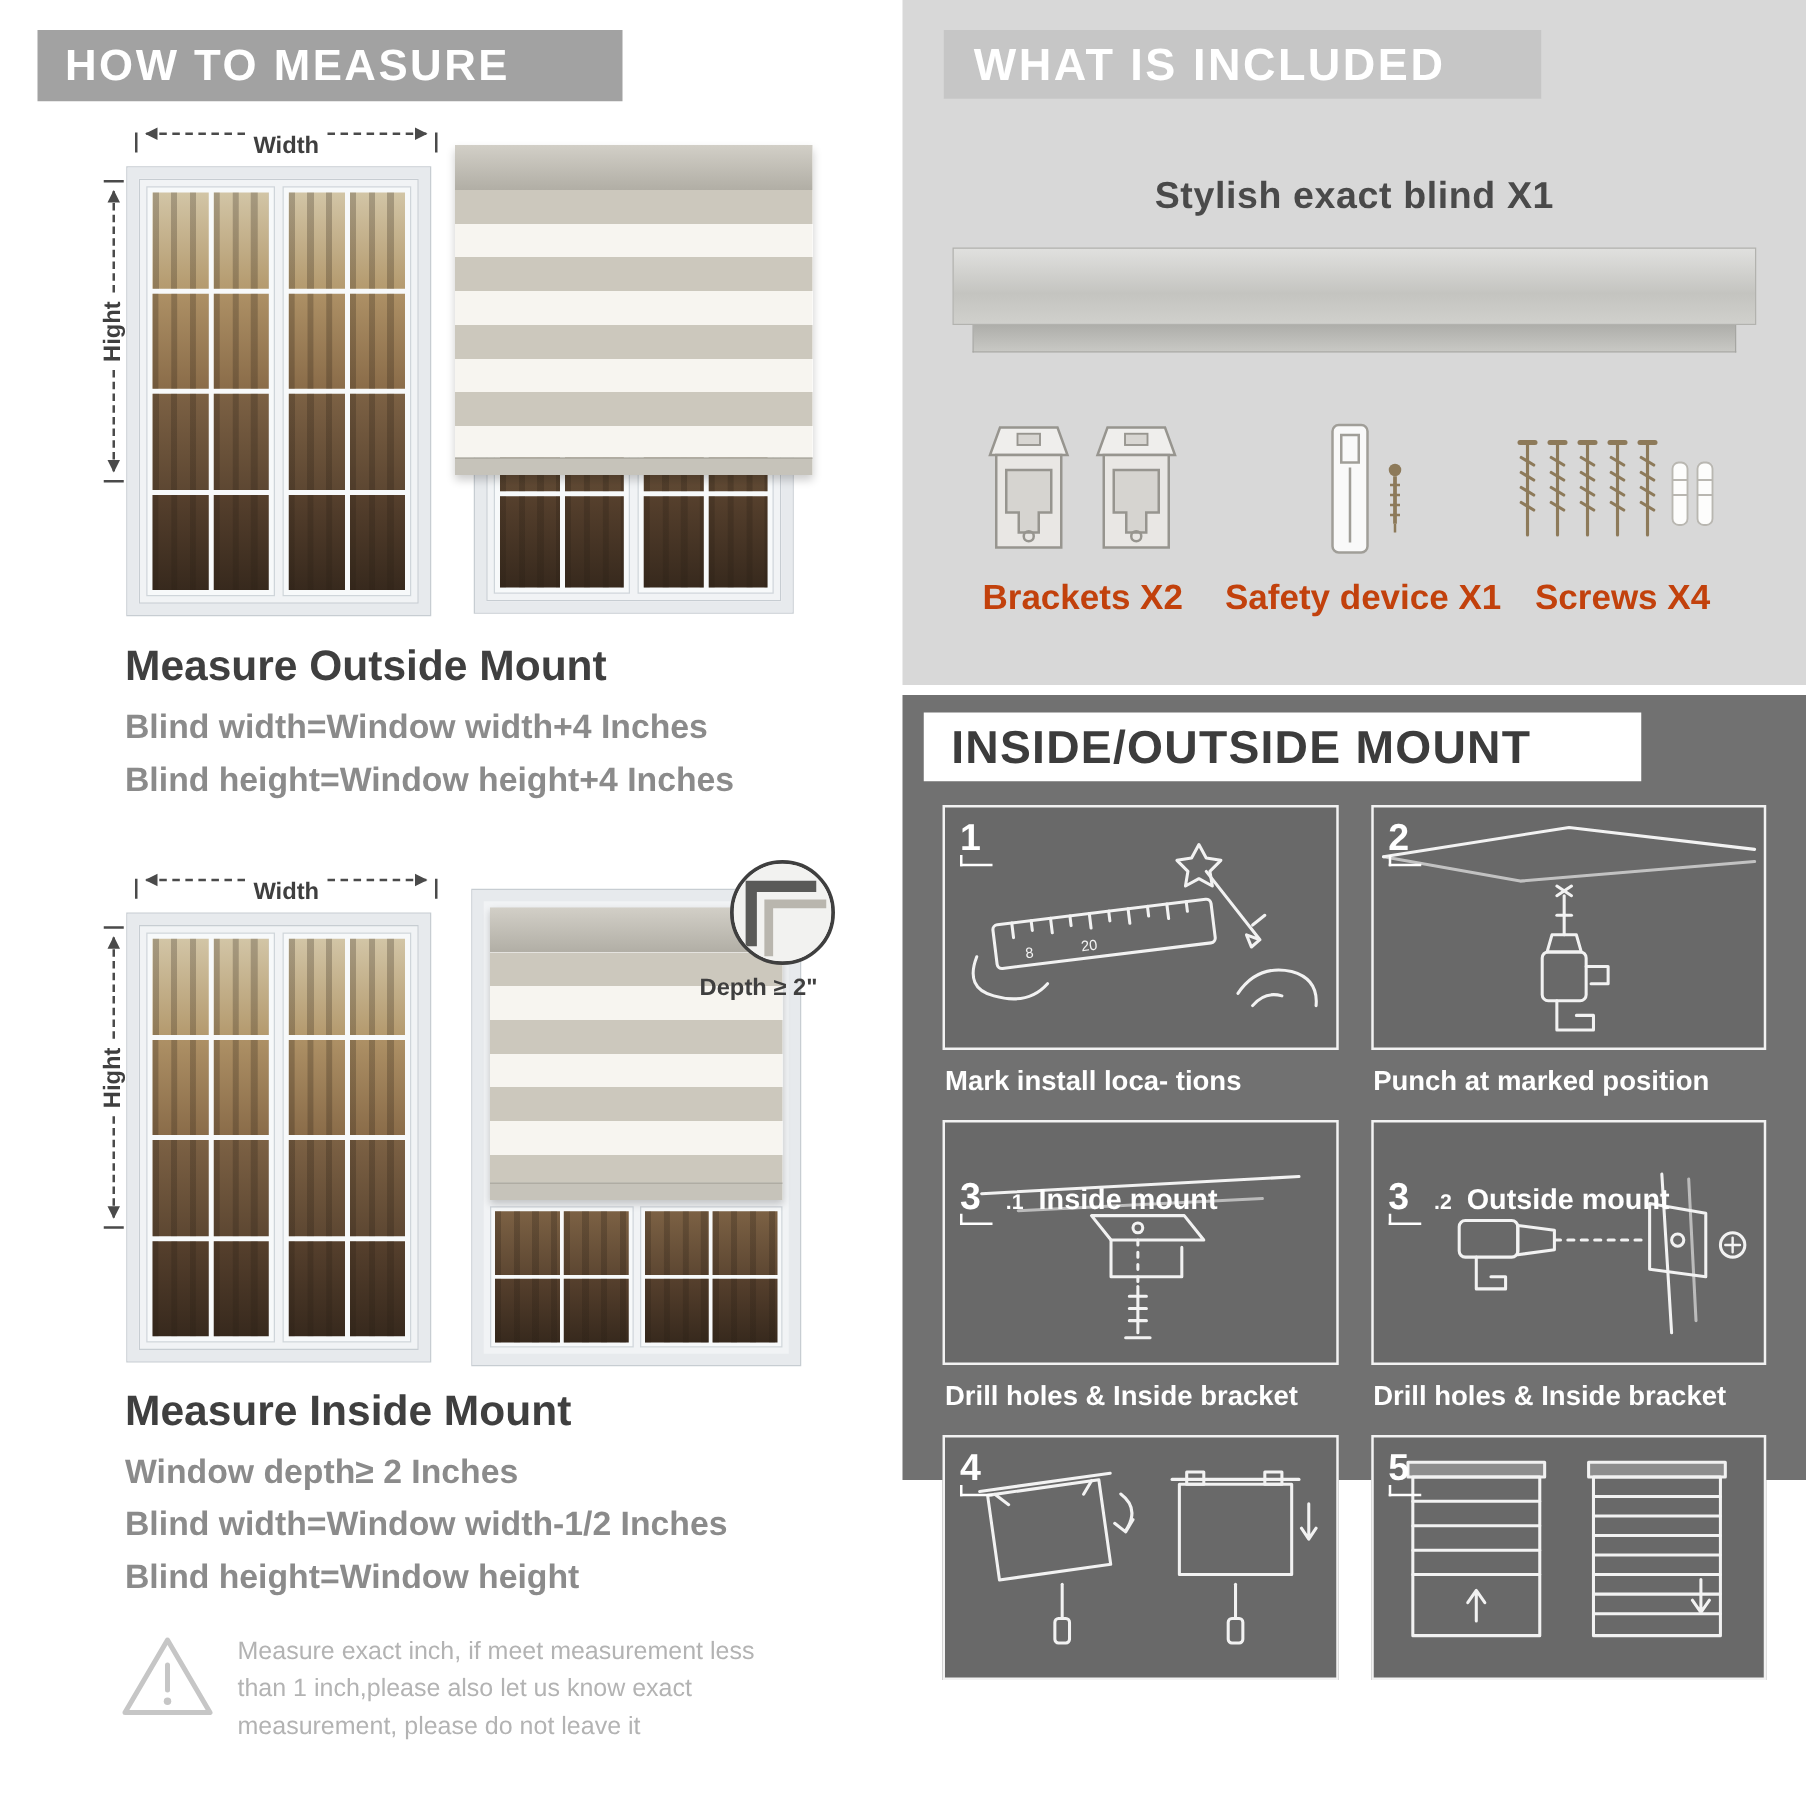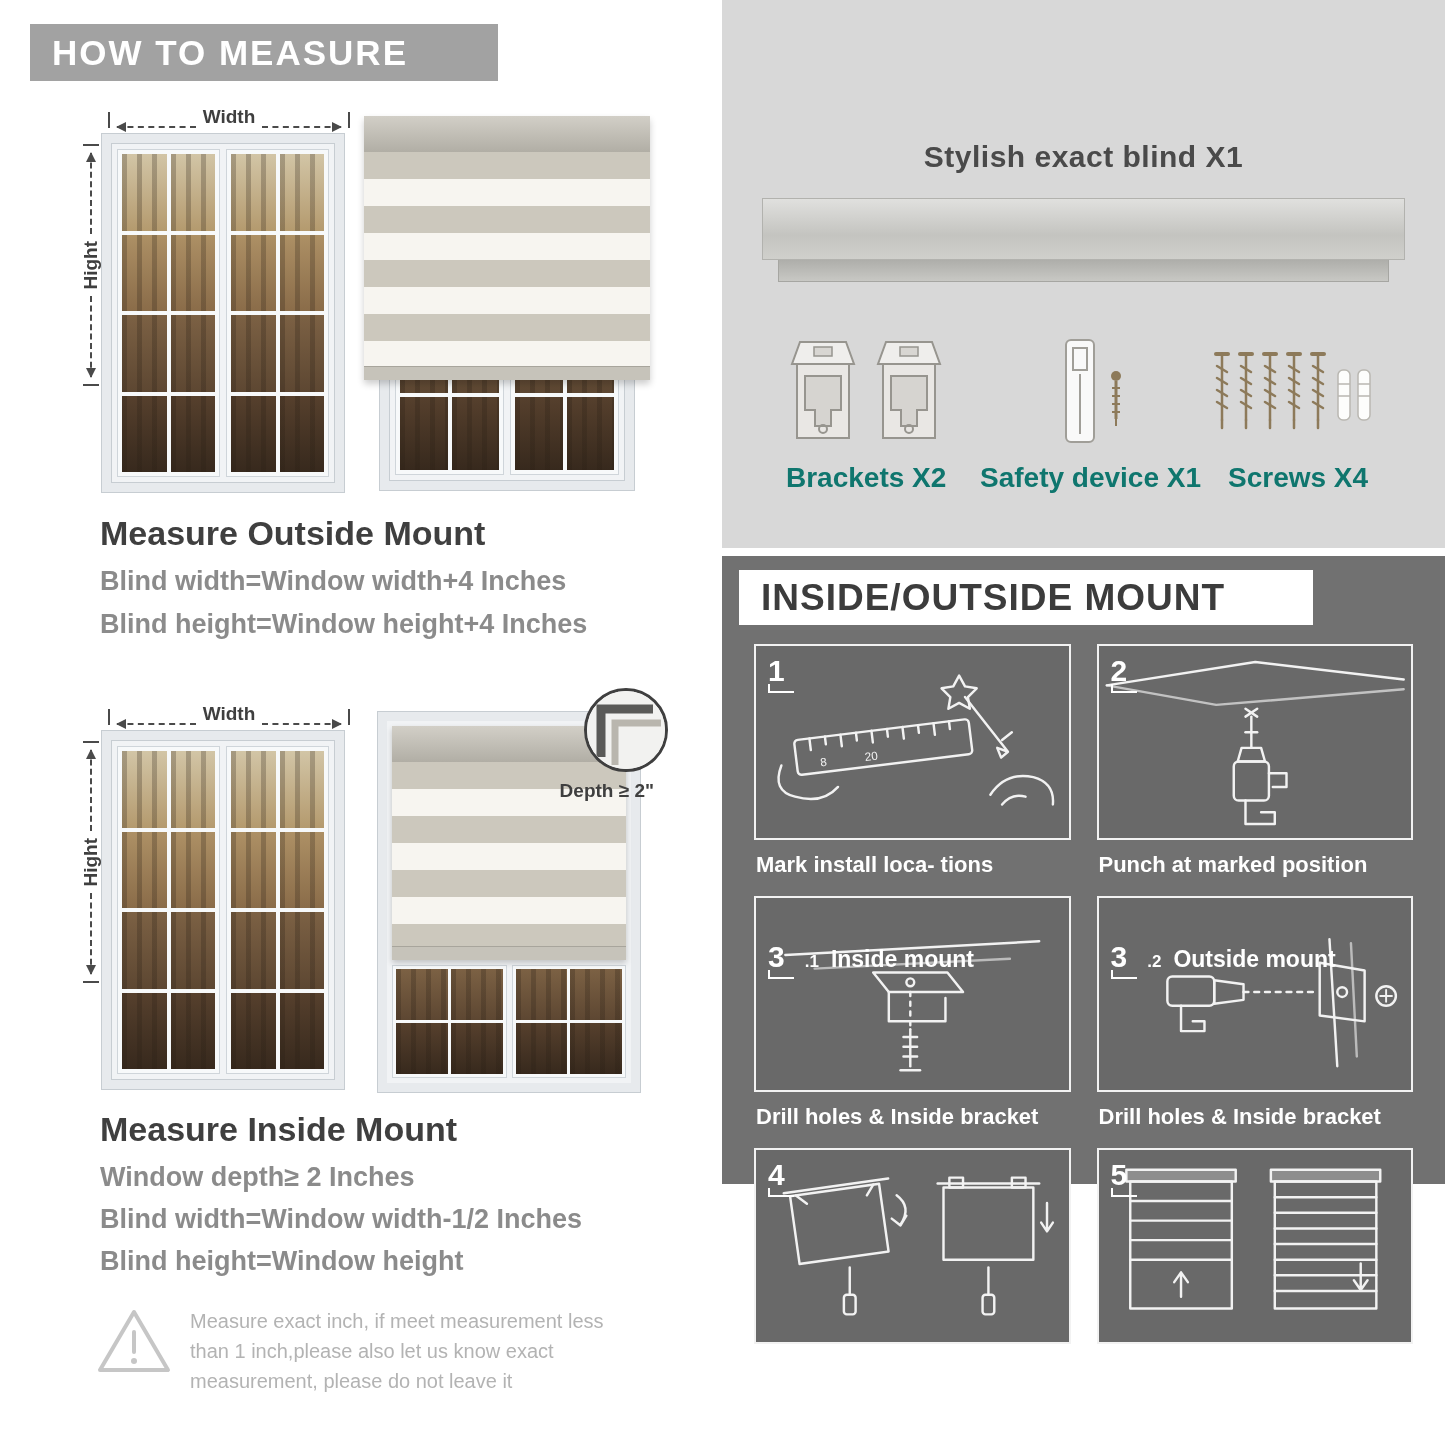--- a/index.html
+++ b/index.html
@@ -5,21 +5,21 @@
   *{box-sizing:border-box;margin:0;padding:0;}
   body{margin:0;background:#ffffff;font-family:"Liberation Sans", sans-serif;}
   .page{position:relative;width:1445px;height:1445px;background:#ffffff;overflow:hidden;}
 
   
   .col-left{position:absolute;left:0;top:0;width:722px;height:1325px;}
   .bar-how{position:absolute;left:30px;top:24px;width:468px;height:57px;background:#a2a2a2;
     color:#fff;font-size:35px;font-weight:bold;letter-spacing:2px;line-height:57px;padding-left:22px;}
 
   .win-block{position:absolute;width:300px;height:400px;}
-  .h-arrow{position:absolute;display:flex;align-items:flex-end;gap:7px;color:#3f3f3f;font-size:19px;font-weight:bold;}
+  .h-arrow{position:absolute;display:flex;align-items:flex-start;gap:7px;color:#3f3f3f;font-size:19px;font-weight:bold;}
   .h-arrow .seg{flex:1;height:0;border-top:2px dashed #4a4a4a;position:relative;}
   .h-arrow .seg.l::before{content:"";position:absolute;left:-1px;top:-6px;border-right:10px solid #4a4a4a;border-top:5px solid transparent;border-bottom:5px solid transparent;}
   .h-arrow .seg.r::after{content:"";position:absolute;right:-1px;top:-6px;border-left:10px solid #4a4a4a;border-top:5px solid transparent;border-bottom:5px solid transparent;}
   .h-arrow .cap{width:2px;height:16px;background:#4a4a4a;}
   .v-arrow{position:absolute;display:flex;flex-direction:column;align-items:center;gap:7px;color:#3f3f3f;font-size:19px;font-weight:bold;}
   .v-arrow .seg{flex:1;width:0;border-left:2px dashed #4a4a4a;position:relative;}
   .v-arrow .seg.t::before{content:"";position:absolute;top:-1px;left:-6px;border-bottom:10px solid #4a4a4a;border-left:5px solid transparent;border-right:5px solid transparent;}
   .v-arrow .seg.b::after{content:"";position:absolute;bottom:-1px;left:-6px;border-top:10px solid #4a4a4a;border-left:5px solid transparent;border-right:5px solid transparent;}
   .v-arrow .cap{height:2px;width:16px;background:#4a4a4a;}
   .v-arrow .lbl{writing-mode:vertical-rl;transform:rotate(180deg);}
@@ -66,21 +66,21 @@
   .panel-included{position:absolute;left:0;top:0;width:723px;height:548px;background:#d8d8d8;}
   .bar-included{position:absolute;left:33px;top:24px;width:478px;height:55px;background:#c6c6c6;
     color:#fff;font-size:36px;font-weight:bold;letter-spacing:2px;line-height:55px;padding-left:24px;}
   .product-name{position:absolute;left:0;top:140px;width:100%;text-align:center;
     font-size:30px;font-weight:bold;color:#4a4a4a;letter-spacing:.5px;}
   .headrail-main{position:absolute;left:40px;top:198px;width:643px;height:62px;
     background:linear-gradient(180deg,#e0e0de,#c4c4c0 60%,#d0d0cc);border:1px solid #b2b2ae;}
   .headrail-lip{position:absolute;left:56px;top:260px;width:611px;height:22px;
     background:linear-gradient(180deg,#aeaeaa,#c8c8c4);border:1px solid #a6a6a2;border-top:none;}
   .part-icon{position:absolute;}
-  .part-label{position:absolute;top:462px;font-size:28px;font-weight:bold;color:#0f766e;white-space:nowrap;}
+  .part-label{position:absolute;top:462px;font-size:28px;font-weight:bold;color:#c2410c;white-space:nowrap;}
 
   .panel-mount{position:absolute;left:0;top:556px;width:723px;height:628px;background:#717171;}
   .bar-mount{position:absolute;left:17px;top:14px;width:574px;height:55px;background:#ffffff;
     color:#3c3c3c;font-size:37px;font-weight:bold;letter-spacing:1px;line-height:55px;padding-left:22px;}
   .steps{position:absolute;left:32px;top:88px;width:659px;display:grid;grid-template-columns:1fr 1fr;column-gap:26px;}
   .step{height:252px;}
   .step-box{height:196px;border:2px solid #f2f2f2;background:#696969;position:relative;overflow:hidden;}
   .step-head{position:absolute;left:12px;top:8px;display:flex;align-items:baseline;gap:12px;color:#fff;z-index:2;}
   .step-num{font-size:30px;font-weight:bold;position:relative;padding-right:8px;}
   .step-num::after{content:"";position:absolute;left:0;bottom:-5px;width:24px;height:7px;border-left:2px solid #fff;border-bottom:2px solid #fff;}
@@ -253,20 +253,21 @@
         <path d="M38 26 v20" stroke="#c6c6c6" stroke-width="4" stroke-linecap="round"></path>
         <circle cx="38" cy="55" r="3" fill="#c6c6c6"></circle>
       </svg>
       <div class="warning-text">Measure exact inch, if meet measurement less than 1 inch,please also let us know exact measurement, please do not leave it</div>
     </div>
   </div>
 
   <div class="col-right">
 
     <div class="panel-included">
+      <div class="bar-included">WHAT IS INCLUDED</div>
       <div class="product-name">Stylish exact blind X1</div>
 
       <div class="headrail-main"></div>
       <div class="headrail-lip"></div>
 
       <svg class="part-icon" style="left:62px;top:334px;" width="78" height="122" viewBox="0 0 78 122">
         <path d="M8 30 L70 30 L62 8 L16 8 Z" fill="#efeeec" stroke="#97958f" stroke-width="2"></path>
         <rect x="30" y="13" width="18" height="9" fill="#d8d6d2" stroke="#97958f" stroke-width="1.5"></rect>
         <rect x="13" y="30" width="52" height="74" fill="#e9e7e4" stroke="#97958f" stroke-width="2"></rect>
         <path d="M21 42 h36 v34 h-10 v16 h-16 v-16 h-10 z" fill="#d6d4d0" stroke="#97958f" stroke-width="2"></path>

